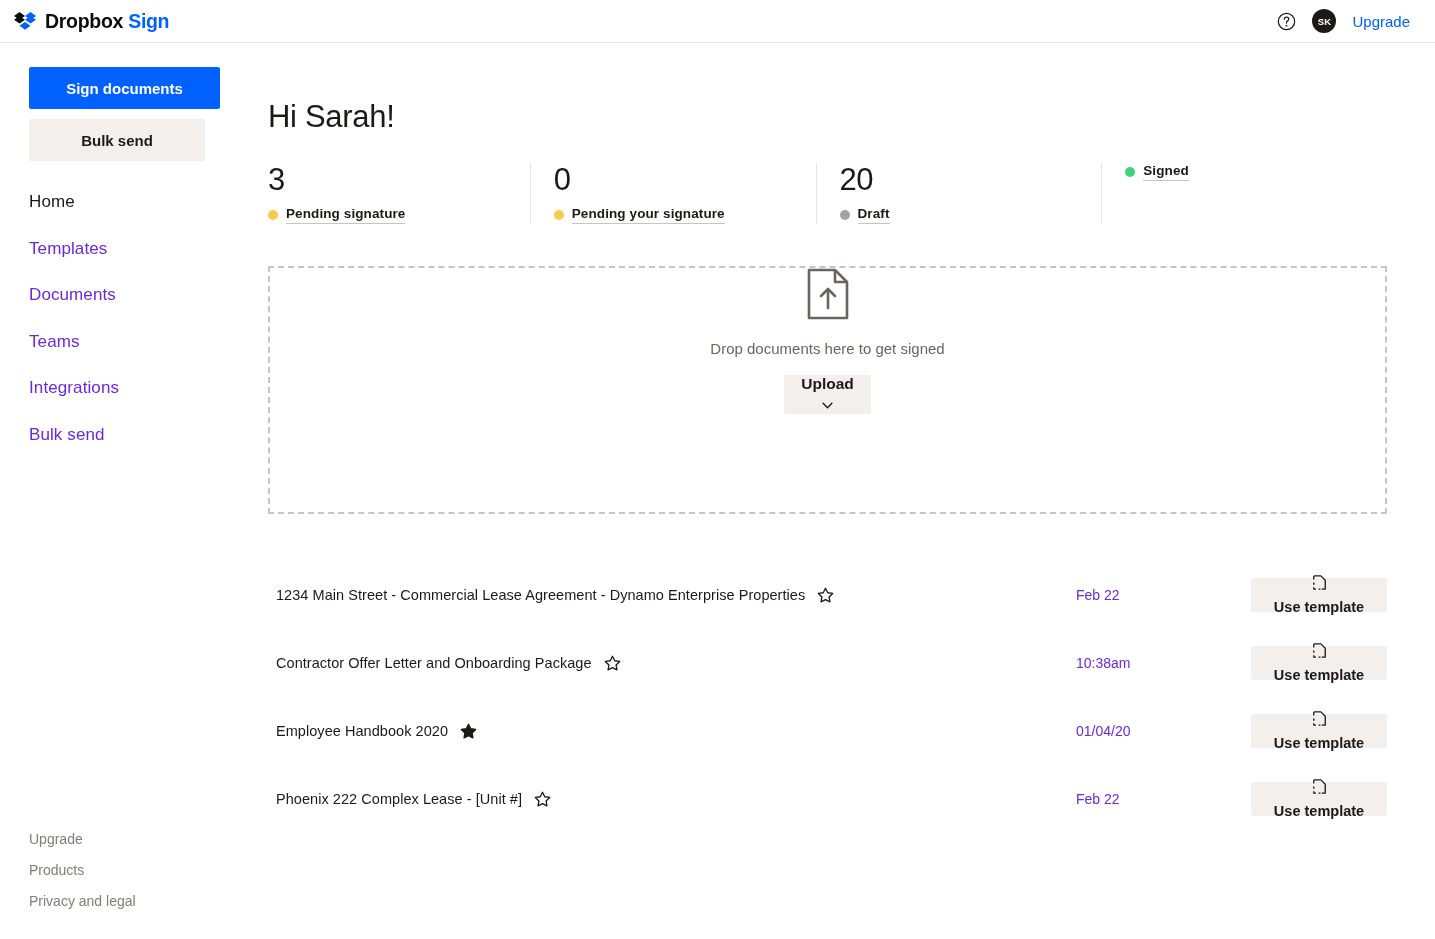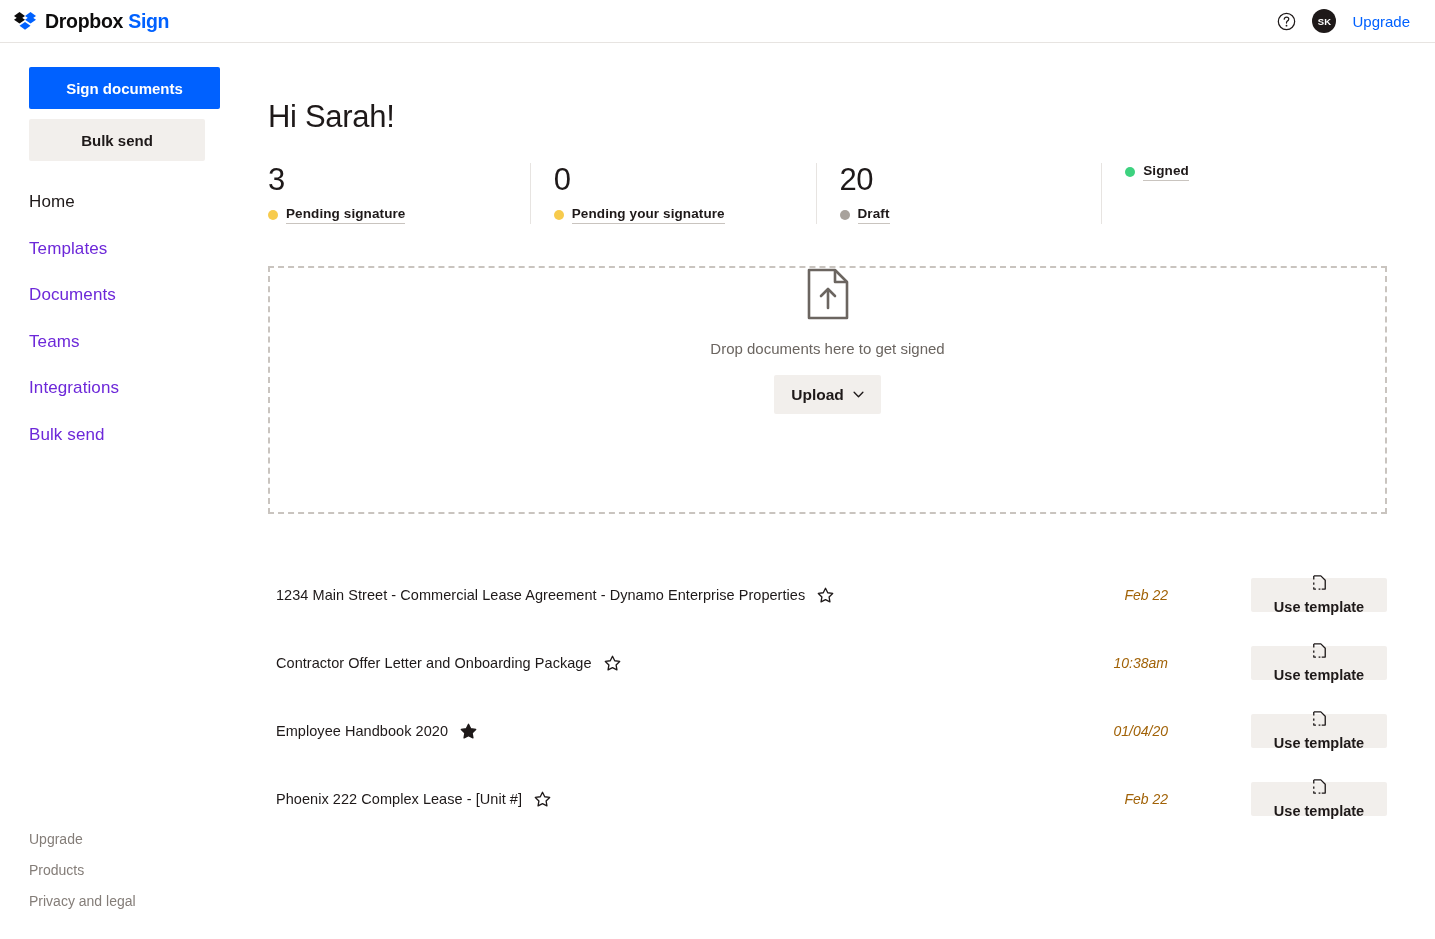--- a/index.html
+++ b/index.html
@@ -201,20 +201,21 @@
     font-family: inherit;
     font-size: 15.5px;
     font-weight: bold;
     color: #1e1919;
     height: 39px;
     padding: 0 17px;
     display: inline-flex;
     align-items: center;
     gap: 9px;
     cursor: pointer;
+    flex-direction: column;
   }
   .chev { width: 11px; height: 7px; display: block; }
 
   
   .tmpl-head {
     display: flex;
     align-items: flex-end;
     border-bottom: 1px solid #e7e4e1;
     position: relative;
     padding-bottom: 0;
@@ -278,26 +279,25 @@
     padding: 0;
     margin-left: 12px;
     cursor: pointer;
     display: flex;
     align-items: center;
   }
   .star-icon { width: 17px; height: 17px; display: block; }
   .row-spacer { flex: 1; }
   .row-date {
     font-size: 14px;
-    color: #a16207;
-    text-align: right;
+    color: #6d28d9;
+    text-align: left;
     width: 92px;
     flex: 0 0 92px;
     white-space: nowrap;
-    font-style: italic;
   }
   .btn-use {
     margin-left: 83px;
     background: #f2efec;
     border: none;
     border-radius: 2px;
     font-family: inherit;
     font-size: 14.5px;
     font-weight: bold;
     color: #1e1919;

